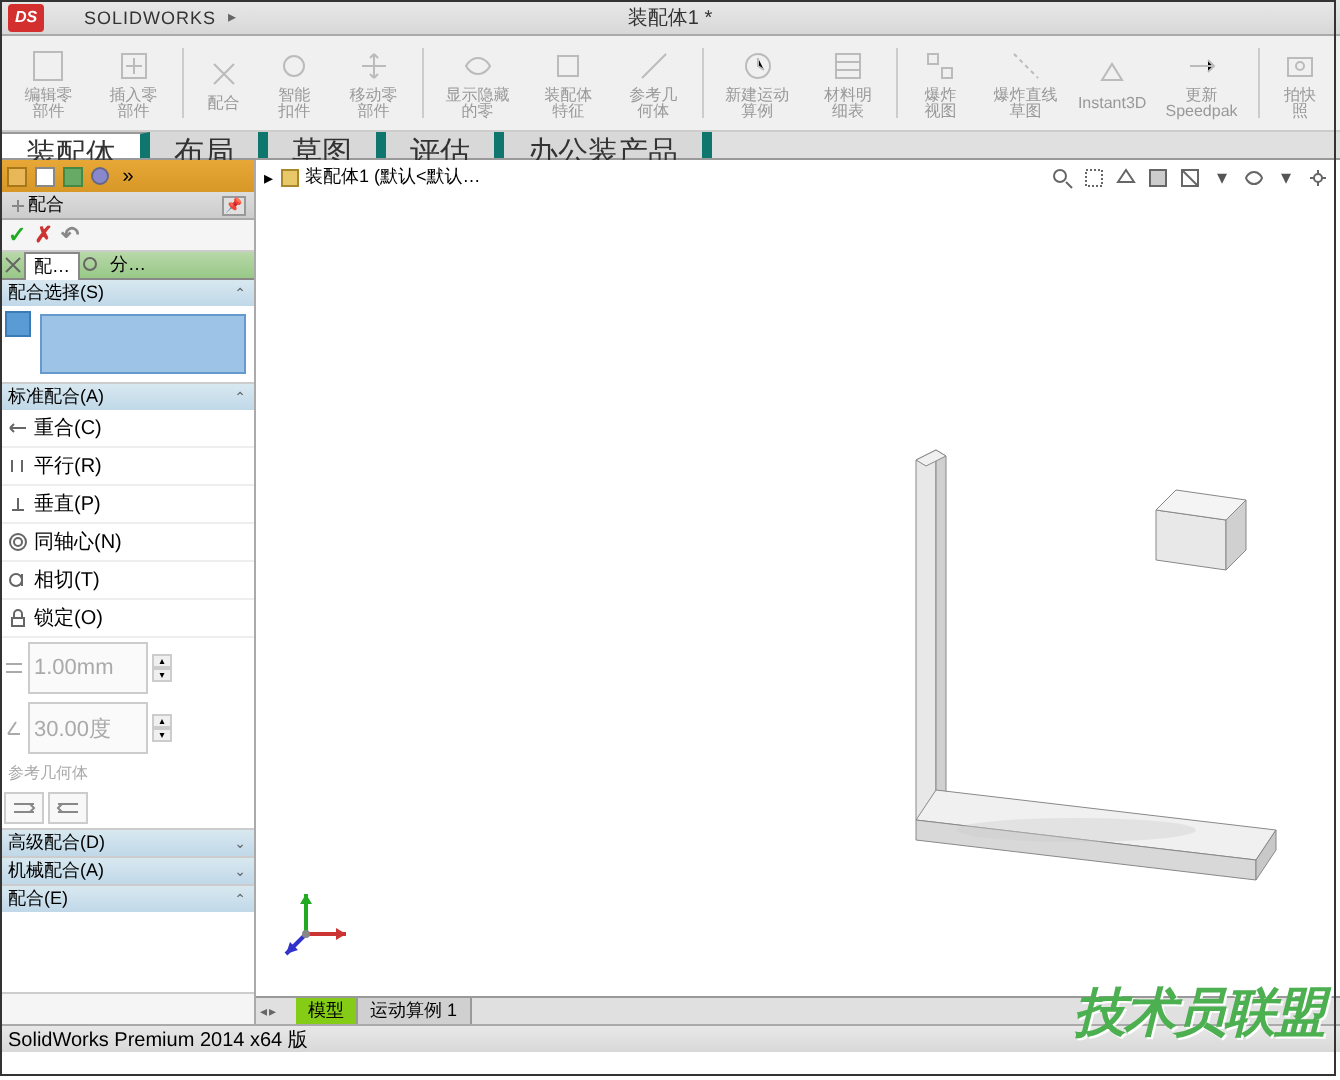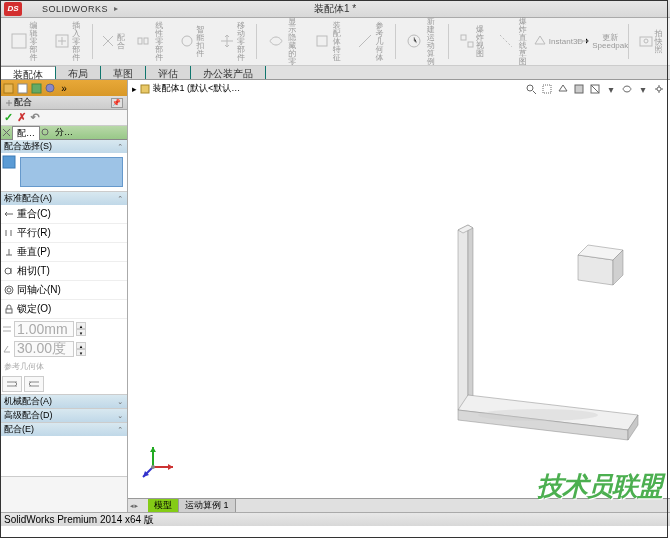--- a/index.html
+++ b/index.html
@@ -6,27 +6,27 @@
     body { width: 670px; height: 540px; background: #fff; overflow: hidden; font-size: 10px; position: relative; }
     
     .titlebar { height: 18px; background: linear-gradient(#e8e8e8, #d8d8d8); display: flex; align-items: center; padding: 0 4px; border-bottom: 1px solid #aaa; }
     .titlebar .logo { width: 18px; height: 14px; background: #d32f2f; border-radius: 2px; margin-right: 20px; display: flex; align-items: center; justify-content: center; }
     .titlebar .logo-text { color: #fff; font-size: 8px; font-style: italic; font-weight: bold; }
     .titlebar .app-name { font-size: 9px; color: #333; letter-spacing: 0.5px; }
     .titlebar .doc-title { position: absolute; left: 50%; transform: translateX(-50%); font-size: 10px; color: #333; }
     .titlebar .arrow { margin-left: 6px; font-size: 8px; color: #666; }
     
     .ribbon { height: 48px; background: #f0f0f0; border-bottom: 1px solid #ccc; display: flex; padding: 2px 4px; gap: 2px; }
-    .ribbon-item { display: flex; flex-direction: row; align-items: center; justify-content: center; padding: 2px 6px; min-width: 32px; }
+    .ribbon-item { display: flex; flex-direction: column; align-items: center; justify-content: center; padding: 2px 6px; min-width: 32px; }
     .ribbon-item .icon { width: 20px; height: 20px; display: flex; align-items: center; justify-content: center; margin-bottom: 1px; }
     .ribbon-item .label { font-size: 8px; color: #999; text-align: center; line-height: 1; }
     .ribbon-sep { width: 1px; background: #ccc; margin: 4px 2px; }
     
     .tabs { height: 14px; background: #e0e0e0; display: flex; border-bottom: 1px solid #999; }
-    .tab { padding: 1px 12px; font-size: 10px; color: #333; border-right: 1px solid #0f766e; background: #d8d8d8; cursor: pointer; }
+    .tab { padding: 1px 12px; font-size: 15px; color: #333; border-right: 5px solid #0f766e; background: #d8d8d8; cursor: pointer; }
     .tab.active { background: #fff; border-top: 1px solid #999; border-left: 1px solid #999; }
     
     .content { display: flex; height: 432px; }
     
     .sidebar { width: 128px; background: #f5f5f5; border-right: 1px solid #aaa; display: flex; flex-direction: column; }
     .sidebar-toolbar { height: 16px; background: linear-gradient(#e8a838, #d89828); display: flex; align-items: center; padding: 0 2px; gap: 2px; }
     .sidebar-toolbar .tb-icon { width: 12px; height: 12px; display: flex; align-items: center; justify-content: center; font-size: 10px; }
     .sidebar-header { height: 14px; background: linear-gradient(#ddd, #ccc); display: flex; align-items: center; padding: 0 4px; font-size: 9px; border-bottom: 1px solid #aaa; }
     .sidebar-header .title { flex: 1; }
     .sidebar-header .btn { width: 12px; height: 10px; background: #e0e0e0; border: 1px solid #999; font-size: 7px; display: flex; align-items: center; justify-content: center; }
@@ -41,21 +41,21 @@
     .panel-header .ph-title { flex: 1; }
     .panel-header .chevron { font-size: 7px; color: #666; }
     .panel-body { background: #fff; padding: 2px; }
     .selection-box { height: 30px; background: #9dc3e6; border: 1px solid #6699cc; margin: 2px; }
     .selection-area { display: flex; gap: 2px; align-items: flex-start; }
     .selection-area .si { width: 14px; height: 14px; }
     
     .mate-item { display: flex; align-items: center; padding: 2px 4px; font-size: 10px; gap: 3px; border-bottom: 1px solid #eee; }
     .mate-item .mi-icon { width: 10px; height: 10px; display: flex; align-items: center; justify-content: center; }
     .mate-input { display: flex; align-items: center; padding: 2px; gap: 2px; }
-    .mate-input input { width: 60px; height: 16px; font-size: 14px; border: 1px solid #ccc; padding: 0 2px; color: #aaa; }
+    .mate-input input { width: 60px; height: 26px; font-size: 11px; border: 1px solid #ccc; padding: 0 2px; color: #aaa; }
     .mate-input .spin { display: flex; flex-direction: column; }
     .mate-input .spin .sb { width: 10px; height: 7px; border: 1px solid #ccc; font-size: 5px; display: flex; align-items: center; justify-content: center; background: #f0f0f0; }
     .align-row { display: flex; padding: 2px; gap: 2px; }
     .align-row .ab { width: 20px; height: 16px; border: 1px solid #ccc; background: #f8f8f8; display: flex; align-items: center; justify-content: center; }
     .blank-panel { height: 40px; background: #fff; }
     
     .viewport { flex: 1; background: #fff; position: relative; }
     .viewport-toolbar { position: absolute; top: 2px; right: 4px; display: flex; gap: 2px; }
     .vp-icon { width: 14px; height: 14px; display: flex; align-items: center; justify-content: center; font-size: 10px; color: #555; }
     .breadcrumb { position: absolute; top: 2px; left: 4px; display: flex; align-items: center; font-size: 9px; gap: 3px; }
@@ -66,21 +66,21 @@
     .triad { position: absolute; bottom: 30px; left: 10px; width: 40px; height: 40px; }
     
     .bottom-tabs { position: absolute; bottom: 0; left: 0; height: 14px; display: flex; font-size: 9px; background: #e0e0e0; width: 100%; border-top: 1px solid #999; }
     .bottom-tabs .bt { padding: 0 6px; border-right: 1px solid #999; background: #d0d0d0; }
     .bottom-tabs .bt.active { background: #84cc16; }
     .bottom-tabs .bt-spacer { width: 20px; display: flex; align-items: center; padding: 0 2px; gap: 1px; }
     .bottom-tabs .bt-arrow { font-size: 7px; color: #666; }
     
     .statusbar { height: 14px; background: linear-gradient(#e8e8e8, #d8d8d8); display: flex; align-items: center; padding: 0 4px; font-size: 10px; border-top: 1px solid #aaa; }
     
-    .watermark { position: absolute; bottom: 36px; right: 8px; text-align: right; }
+    .watermark { position: absolute; bottom: 16px; right: 8px; text-align: right; }
     .watermark .wm-text { font-size: 26px; font-weight: bold; color: #4caf50; font-style: italic; text-shadow: 1px 1px 0 #fff; letter-spacing: -1px; }
     .watermark .wm-url { display: inline-block; background: #4caf50; color: #fff; font-size: 11px; padding: 2px 10px; border-radius: 10px; margin-top: -2px; }
     
     .border-frame { position: absolute; top: 0; left: 0; width: 668px; height: 538px; border: 1px solid #333; pointer-events: none; }
     
     svg { display: block; }
   </style>
 </head>
 <body>
 
@@ -116,29 +116,20 @@
       <div class="icon">
         <svg width="18" height="18">
           <path d="M4 4L14 14M4 14L14 4" stroke="#bbb"></path>
         </svg>
       </div>
       <div class="label">配合</div>
     </div>
   <div class="ribbon-item">
       <div class="icon">
         <svg width="18" height="18">
-          <rect x="2" y="6" width="4" height="6" fill="none" stroke="#bbb"></rect>
-          <rect x="8" y="6" width="4" height="6" fill="none" stroke="#bbb"></rect>
-        </svg>
-      </div>
-      <div class="label">线性零部件</div>
-    </div>
-  <div class="ribbon-item">
-      <div class="icon">
-        <svg width="18" height="18">
           <circle cx="9" cy="9" r="5" fill="none" stroke="#bbb"></circle>
         </svg>
       </div>
       <div class="label">智能扣件</div>
     </div>
   <div class="ribbon-item">
       <div class="icon">
         <svg width="18" height="18">
           <path d="M9 3v12M3 9h12" stroke="#bbb"></path>
           <path d="M9 3l-2 2M9 3l2 2M9 15l-2-2M9 15l2-2" stroke="#bbb"></path>
@@ -173,20 +164,29 @@
     </div>
   <div class="ribbon-sep"></div>
   <div class="ribbon-item">
       <div class="icon">
         <svg width="18" height="18">
           <circle cx="9" cy="9" r="6" fill="none" stroke="#bbb"></circle>
           <path d="M9 5v4l3 2" stroke="#bbb"></path>
         </svg>
       </div>
       <div class="label">新建运动算例</div>
+    </div>
+  <div class="ribbon-item">
+      <div class="icon">
+        <svg width="18" height="18">
+          <rect x="3" y="3" width="12" height="12" fill="none" stroke="#bbb"></rect>
+          <path d="M3 7h12M3 11h12" stroke="#bbb"></path>
+        </svg>
+      </div>
+      <div class="label">材料明细表</div>
     </div>
   <div class="ribbon-sep"></div>
   <div class="ribbon-item">
       <div class="icon">
         <svg width="18" height="18">
           <rect x="3" y="3" width="5" height="5" fill="none" stroke="#bbb"></rect>
           <rect x="10" y="10" width="5" height="5" fill="none" stroke="#bbb"></rect>
         </svg>
       </div>
       <div class="label">爆炸视图</div>
@@ -332,34 +332,34 @@
             <span class="mi-icon">
               <svg width="10" height="10">
                 <path d="M2 8h6M5 2v6" stroke="#666"></path>
               </svg>
             </span>
             <span>垂直(P)</span>
           </div>
         <div class="mate-item">
             <span class="mi-icon">
               <svg width="10" height="10">
-                <circle cx="4" cy="5" r="3" fill="none" stroke="#666"></circle>
-                <path d="M7 2v6" stroke="#666"></path>
-              </svg>
-            </span>
-            <span>相切(T)</span>
+                <circle cx="5" cy="5" r="4" fill="none" stroke="#666"></circle>
+                <circle cx="5" cy="5" r="2" fill="none" stroke="#666"></circle>
+              </svg>
+            </span>
+            <span>同轴心(N)</span>
           </div>
         <div class="mate-item">
             <span class="mi-icon">
               <svg width="10" height="10">
-                <circle cx="5" cy="5" r="4" fill="none" stroke="#666"></circle>
-                <circle cx="5" cy="5" r="2" fill="none" stroke="#666"></circle>
-              </svg>
-            </span>
-            <span>同轴心(N)</span>
+                <circle cx="4" cy="5" r="3" fill="none" stroke="#666"></circle>
+                <path d="M7 2v6" stroke="#666"></path>
+              </svg>
+            </span>
+            <span>相切(T)</span>
           </div>
         <div class="mate-item">
             <span class="mi-icon">
               <svg width="10" height="10">
                 <rect x="2" y="5" width="6" height="4" fill="none" stroke="#666"></rect>
                 <path d="M3 5V3a2 2 0 014 0v2" fill="none" stroke="#666"></path>
               </svg>
             </span>
             <span>锁定(O)</span>
           </div>
@@ -398,27 +398,27 @@
               <svg width="14" height="10">
                 <path d="M2 3h10M2 7h10M4 7l-2-2 2-2" stroke="#888" fill="none"></path>
               </svg>
             </div>
         </div>
       </div>
     </div>
 
     <div class="panel-section">
       <div class="panel-header">
-        <span class="ph-title">机械配合(A)</span>
+        <span class="ph-title">高级配合(D)</span>
         <span class="chevron">⌄</span>
       </div>
     </div>
     <div class="panel-section">
       <div class="panel-header">
-        <span class="ph-title">高级配合(D)</span>
+        <span class="ph-title">机械配合(A)</span>
         <span class="chevron">⌄</span>
       </div>
     </div>
     <div class="panel-section">
       <div class="panel-header">
         <span class="ph-title">配合(E)</span>
         <span class="chevron">⌃</span>
       </div>
       <div class="blank-panel"></div>
     </div>

